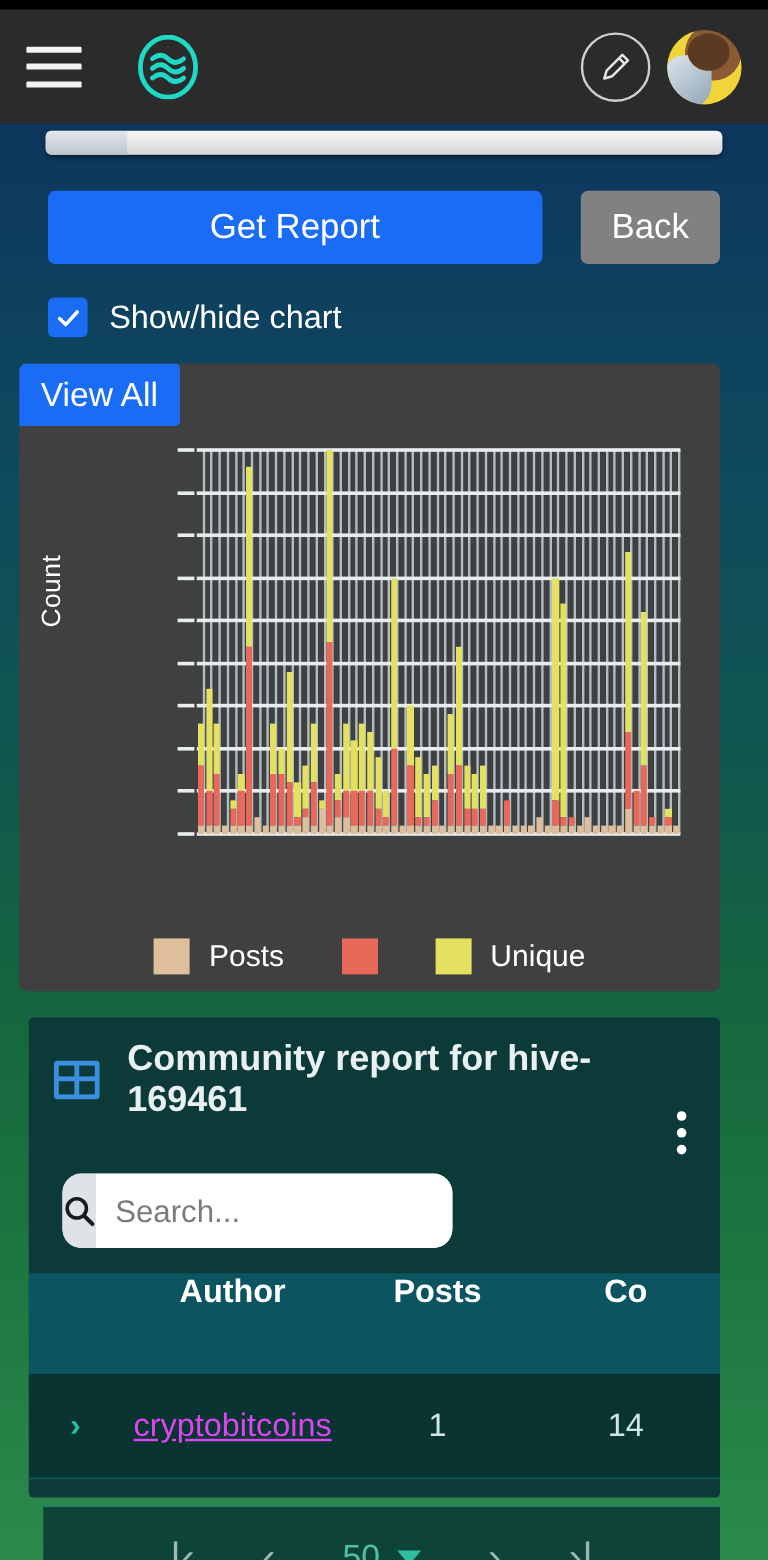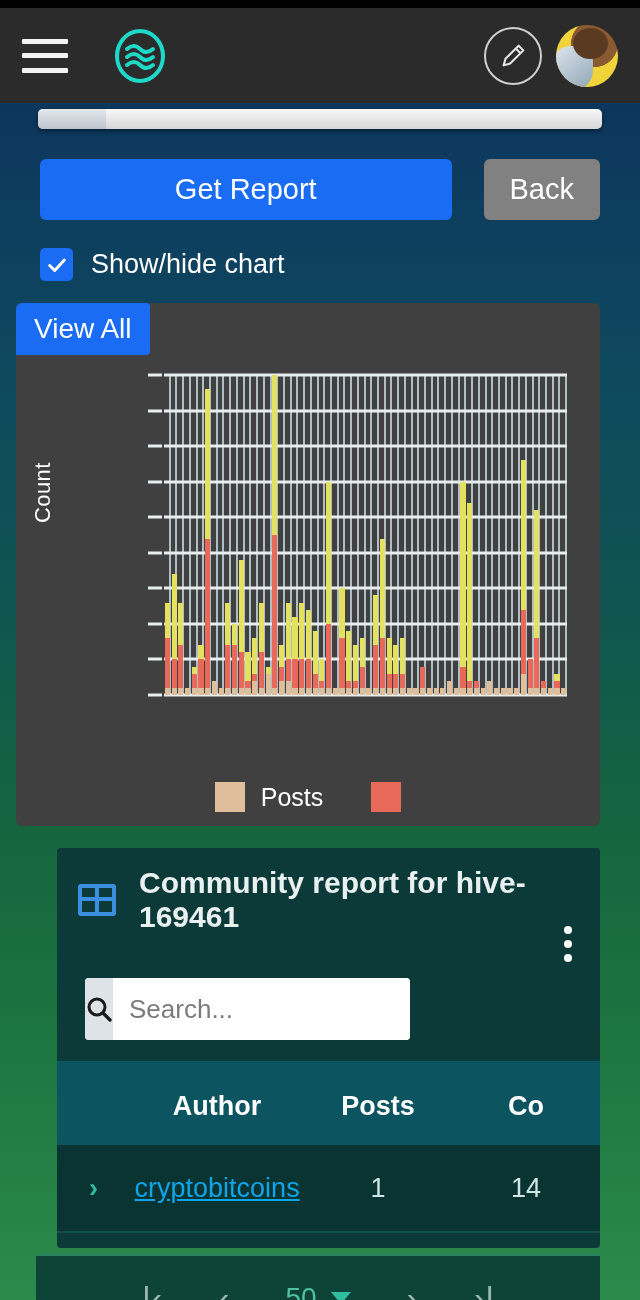--- a/index.html
+++ b/index.html
@@ -126,57 +126,57 @@
   #legend {
     position: absolute; left: 0; bottom: 14px; width: 100%;
     display: flex; justify-content: center; gap: 48px; align-items: center;
   }
   .lg { display: flex; align-items: center; gap: 16px; }
   .lg .sw { width: 30px; height: 30px; }
   .lg span.txt { color: #fff; font-size: 25px; }
 
   
   #report-card {
-    margin: 22px 40px 0 57px; background: #0c3a38; border-radius: 4px;
+    margin: 22px 40px 0 24px; background: #0c3a38; border-radius: 4px;
     height: 400px; position: relative; overflow: hidden;
   }
   #report-head { display: flex; align-items: center; gap: 22px; padding: 18px 20px 0 20px; }
   #grid-icon { width: 40px; height: 36px; }
   #report-title { color: #e9f1f0; font-size: 30px; font-weight: bold; }
   #kebab { position: absolute; right: 28px; top: 78px; display: flex;
     flex-direction: column; gap: 6px; cursor: pointer; }
   #kebab i { width: 8px; height: 8px; border-radius: 50%; background: #fff; display: block; }
   #searchwrap {
     margin: 44px 0 0 28px; width: 325px; height: 62px; display: flex;
-    border-radius: 4px; overflow: hidden; background: #fff;
+    border-radius: 16px; overflow: hidden; background: #fff;
   }
   #search-icon-box { width: 66px; background: #dde3e6; display: flex;
     align-items: center; justify-content: center; }
   #search-input {
     flex: 1; border: none; outline: none; font-size: 26px; padding: 0 16px;
     font-family: inherit; color: #333;
   }
   #search-input::placeholder { color: #7b7b7b; }
   #thead {
     position: absolute; left: 0; right: 0; top: 213px; height: 90px;
-    background: #0b5460; display: flex; align-items: center;
+    background: #0b5460; display: flex; 
   }
   #thead .th { color: #fff; font-size: 27px; font-weight: bold; }
   .col-arrow { width: 84px; }
   .col-author { width: 200px; text-align: center; }
   .col-posts  { width: 170px; text-align: center; }
   .col-comm   { width: 170px; text-align: center; }
   #trow {
     position: absolute; left: 0; right: 0; top: 297px; height: 88px;
     background: #0a3432; display: flex; align-items: center;
     border-bottom: 2px solid #14514d;
   }
   #trow .td { font-size: 27px; }
   #row-arrow { color: #2fbfa0; font-size: 32px; text-align: center; font-weight: bold; }
-  #row-author { color: #0ea5e9; text-decoration: underline; }
+  #row-author { color: #d946ef; text-decoration: underline; }
   #row-posts, #row-comm { color: #cfe6e4; }
 
   
   #pager {
     margin: 6px 40px 0 36px; background: #0e4438; border-radius: 0 0 4px 4px;
     height: 86px; display: flex; align-items: center; justify-content: center;
     gap: 56px; border-top: 2px solid #2b7f63;
   }
   .pg { color: #9db9ad; font-size: 34px; cursor: pointer; user-select: none; }
   #page-size { color: #4fc0a0; font-size: 28px; display: flex; align-items: center; gap: 14px; cursor: pointer; }
@@ -584,20 +584,24 @@
   </div>
 
   <div id="legend">
       <div class="lg">
         <span class="sw" style="background: rgb(223, 190, 155);"></span>
         <span class="txt">Posts</span>
       </div>
       <div class="lg">
         <span class="sw" style="background: rgb(232, 104, 90);"></span>
       </div>
+      <div class="lg">
+        <span class="sw" style="background: rgb(229, 225, 96);"></span>
+        <span class="txt">Unique</span>
+      </div>
     </div>
 </div>
 
 <div id="report-card">
   <div id="report-head">
     <span id="grid-icon">
       <svg viewBox="0 0 40 36" width="40" height="36">
         <rect x="1" y="2" width="38" height="32" rx="3" fill="#3b8fe0"></rect>
         <rect x="5" y="6" width="13" height="9" fill="#0c3a38"></rect>
         <rect x="22" y="6" width="13" height="9" fill="#0c3a38"></rect>

